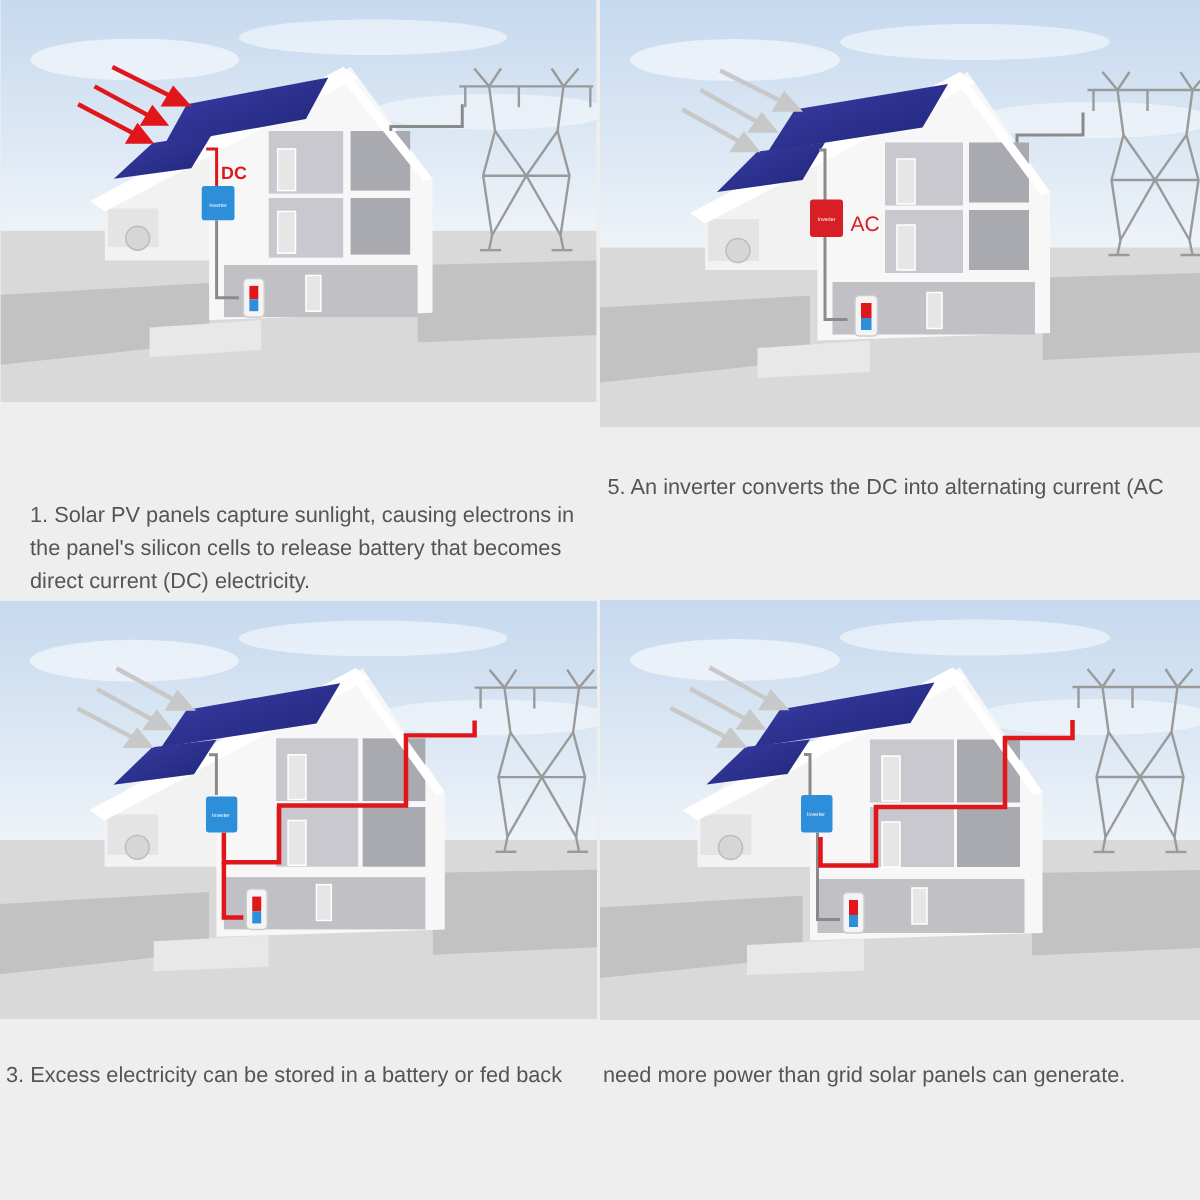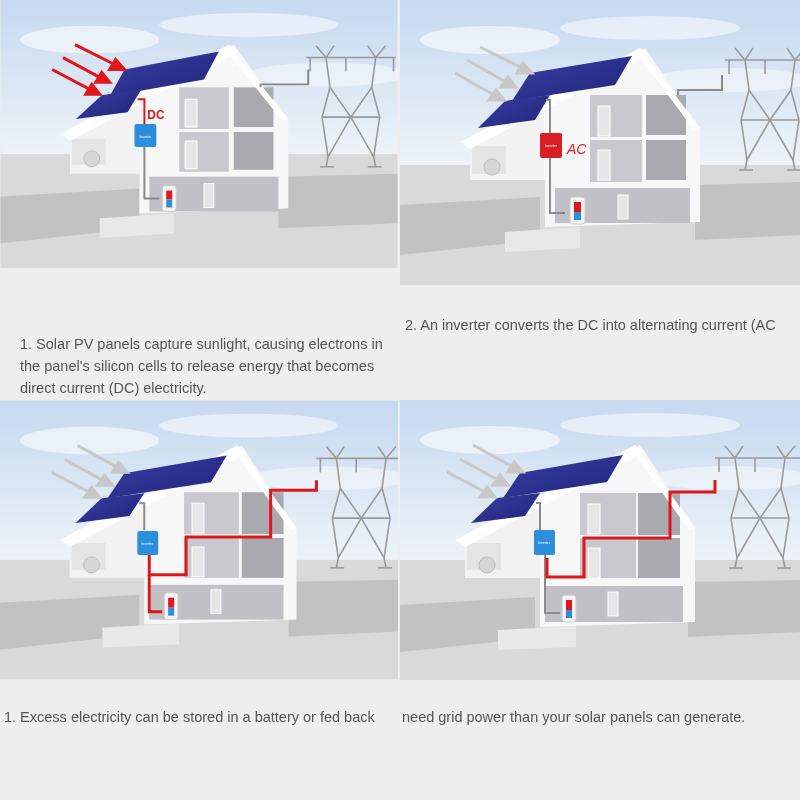--- a/index.html
+++ b/index.html
@@ -95,25 +95,25 @@
     <text x="148" y="120" font-size="12" font-weight="bold" fill="#e0161b">DC</text>
 
     <rect x="163" y="187" width="14" height="26" rx="3" fill="#f4f4f4" stroke="#cccccc"></rect>
     <rect x="167" y="192" width="6" height="9" fill="#e0161b"></rect>
     <rect x="167" y="201" width="6" height="8" fill="#2d8fd9"></rect>
     <use href="#pylon" x="308" y="58"></use>
   </svg>
 </div>
 <div class="caption" style="left:20px;top:291px;margin-top:42px;">
   <div>1. Solar PV panels capture sunlight, causing electrons in</div>
-  <div>the panel's silicon cells to release energy that becomes</div>
+  <div>the panel's silicon cells to release battery that becomes</div>
   <div>direct current (DC) electricity.</div>
 </div>
 
-<div class="panel" style="left:400px;top:0;width:400px;height:285px;font-style:italic;">
+<div class="panel" style="left:400px;top:0;width:400px;height:285px;">
   <svg class="scene" width="400" height="285" viewBox="0 0 400 285">
     <rect width="400" height="165" fill="url(#sky)"></rect>
     <ellipse cx="90" cy="40" rx="70" ry="14" fill="#ffffff" opacity="0.55"></ellipse>
     <ellipse cx="250" cy="28" rx="90" ry="12" fill="#ffffff" opacity="0.5"></ellipse>
     <ellipse cx="330" cy="80" rx="80" ry="12" fill="#ffffff" opacity="0.45"></ellipse>
     <rect y="165" width="400" height="120" fill="#d9d9d9"></rect>
     <polygon points="0,205 140,197 140,240 0,255" fill="#c2c2c2"></polygon>
     <polygon points="295,185 400,182 400,235 295,240" fill="#c2c2c2"></polygon>
     <g>
       <polygon points="70,150 110,100 160,100 150,180 70,180" fill="#f2f2f2"></polygon>
@@ -150,21 +150,21 @@
     <rect x="140" y="133" width="22" height="25" rx="2" fill="#d91f26"></rect>
     <text x="151" y="147" font-size="3.5" fill="#ffffff" text-anchor="middle">Inverter</text>
     <text x="167" y="154" font-size="14" fill="#d91f26">AC</text>
     <rect x="170" y="197" width="15" height="27" rx="3" fill="#f4f4f4" stroke="#cccccc"></rect>
     <rect x="174" y="202" width="7" height="10" fill="#e0161b"></rect>
     <rect x="174" y="212" width="7" height="8" fill="#2d8fd9"></rect>
     <use href="#pylon" x="325" y="60"></use>
   </svg>
 </div>
 <div class="caption" style="left:405px;top:314px;">
-  <div>2. An inverter converts the DC into alternating current (AC</div>
+  <div>5. An inverter converts the DC into alternating current (AC</div>
 </div>
 
 <div class="panel" style="left:0;top:400px;width:398px;height:280px;">
   <svg class="scene" width="398" height="280" viewBox="0 0 400 280">
     <rect width="400" height="160" fill="url(#sky)"></rect>
     <ellipse cx="90" cy="40" rx="70" ry="14" fill="#ffffff" opacity="0.55"></ellipse>
     <ellipse cx="250" cy="25" rx="90" ry="12" fill="#ffffff" opacity="0.5"></ellipse>
     <ellipse cx="330" cy="78" rx="80" ry="12" fill="#ffffff" opacity="0.45"></ellipse>
     <rect y="160" width="400" height="120" fill="#d9d9d9"></rect>
     <polygon points="0,203 140,195 140,235 0,250" fill="#c2c2c2"></polygon>
@@ -206,21 +206,21 @@
     </g>
     <rect x="138" y="131" width="21" height="24" rx="2" fill="#2d8fd9"></rect>
     <text x="148" y="145" font-size="3.5" fill="#ffffff" text-anchor="middle">Inverter</text>
     <rect x="165" y="193" width="14" height="27" rx="3" fill="#f4f4f4" stroke="#cccccc"></rect>
     <rect x="169" y="198" width="6" height="10" fill="#e0161b"></rect>
     <rect x="169" y="208" width="6" height="8" fill="#2d8fd9"></rect>
     <use href="#pylon" x="318" y="58"></use>
   </svg>
 </div>
 <div class="caption" style="left:4px;top:706px;">
-  <div>1. Excess electricity can be stored in a battery or fed back</div>
+  <div>3. Excess electricity can be stored in a battery or fed back</div>
 </div>
 
 <div class="panel" style="left:400px;top:400px;width:400px;height:280px;">
   <svg class="scene" width="400" height="280" viewBox="0 0 400 280">
     <rect width="400" height="160" fill="url(#sky)"></rect>
     <ellipse cx="90" cy="40" rx="70" ry="14" fill="#ffffff" opacity="0.55"></ellipse>
     <ellipse cx="250" cy="25" rx="90" ry="12" fill="#ffffff" opacity="0.5"></ellipse>
     <ellipse cx="330" cy="78" rx="80" ry="12" fill="#ffffff" opacity="0.45"></ellipse>
     <rect y="160" width="400" height="120" fill="#d9d9d9"></rect>
     <polygon points="0,205 135,197 135,238 0,252" fill="#c2c2c2"></polygon>
@@ -262,14 +262,14 @@
     </g>
     <rect x="134" y="130" width="21" height="25" rx="2" fill="#2d8fd9"></rect>
     <text x="144" y="144" font-size="3.5" fill="#ffffff" text-anchor="middle">Inverter</text>
     <rect x="162" y="195" width="14" height="27" rx="3" fill="#f4f4f4" stroke="#cccccc"></rect>
     <rect x="166" y="200" width="6" height="10" fill="#e0161b"></rect>
     <rect x="166" y="210" width="6" height="8" fill="#2d8fd9"></rect>
     <use href="#pylon" x="315" y="58"></use>
   </svg>
 </div>
 <div class="caption" style="left:397px;top:706px;">
-  <div style="padding-left:5px;">need grid power than your solar panels can generate.</div>
+  <div style="padding-left:5px;">need more power than grid solar panels can generate.</div>
 </div>
 
 </body></html>

